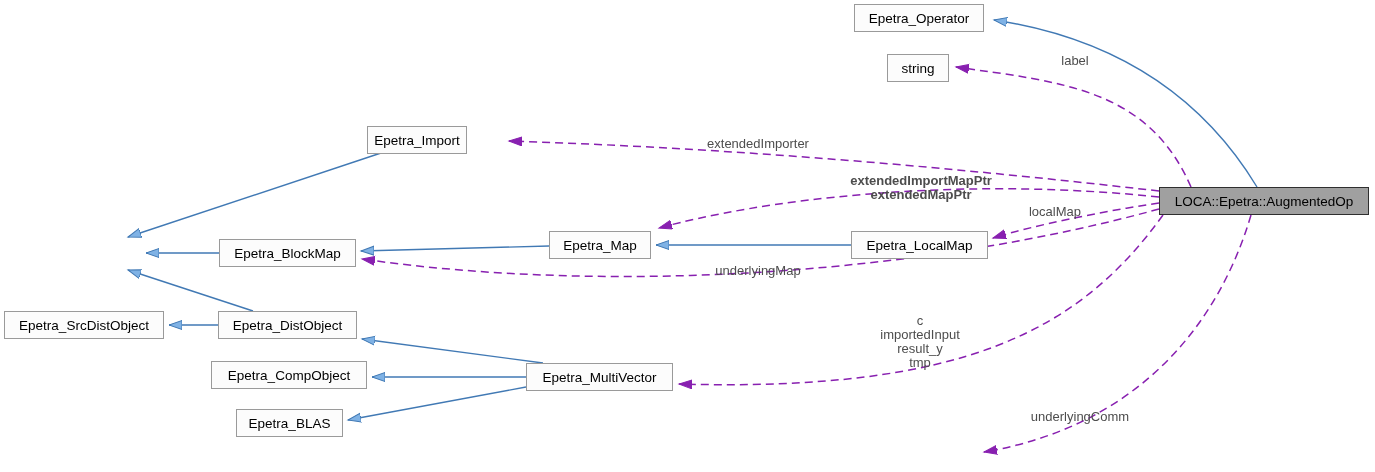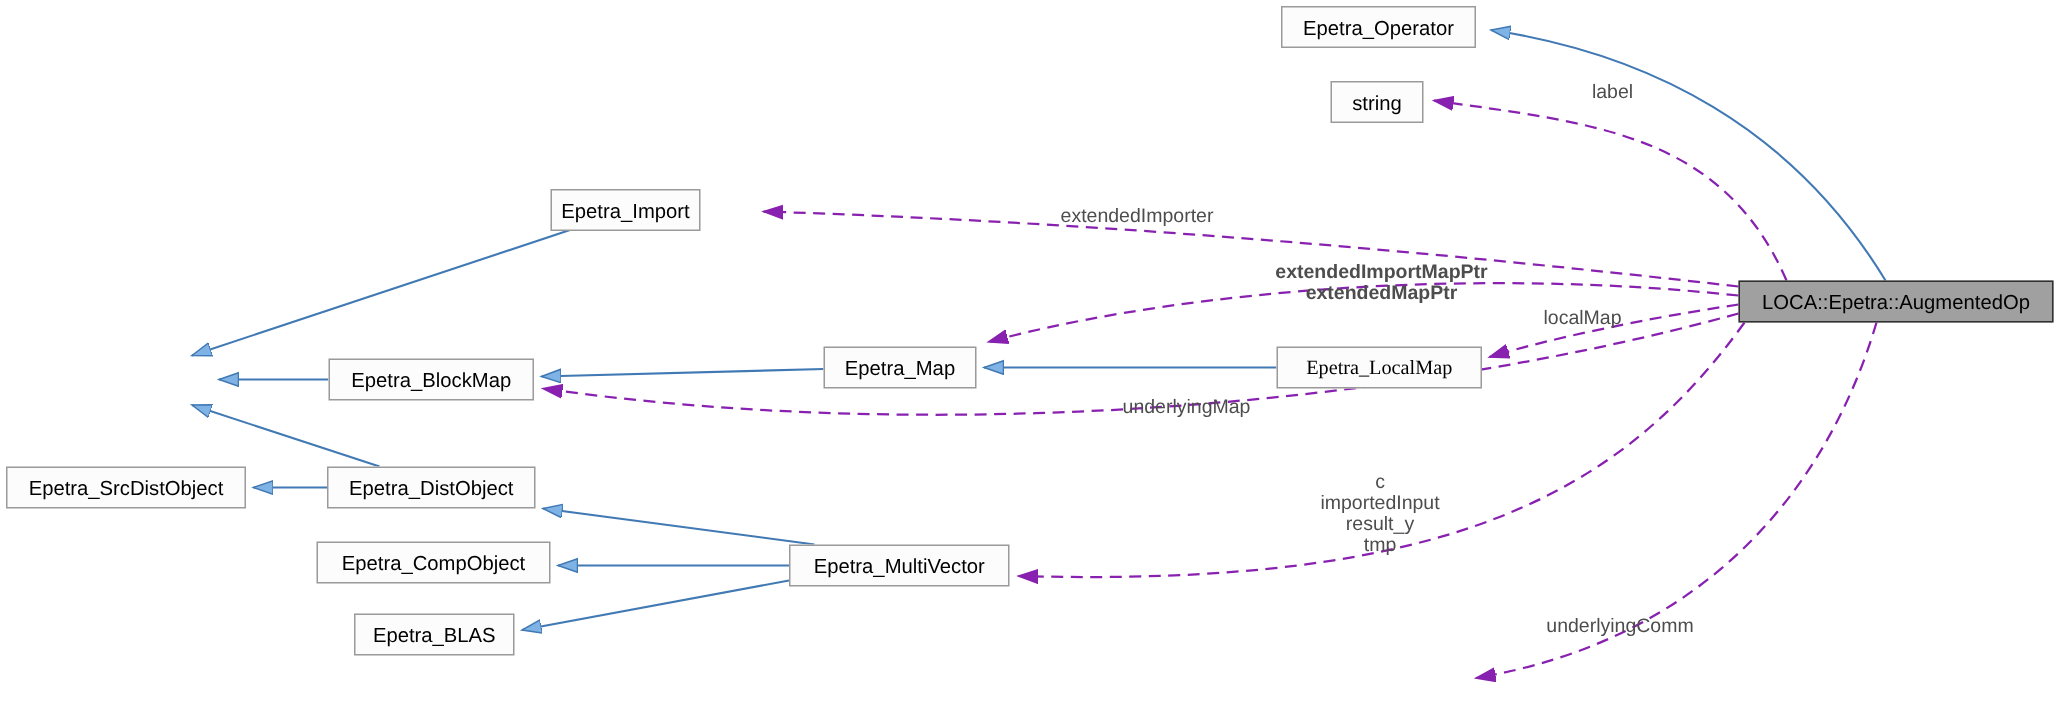--- a/index.html
+++ b/index.html
@@ -82,32 +82,32 @@
     <path class="edge member" d="M 1163,215 C 1080,330 965,392 679,384" marker-end="url(#arrow-member)"></path>
     <path class="edge member" d="M 1251,215 C 1217,330 1133,427 984,452" marker-end="url(#arrow-member)"></path>
   </svg>
 
   <div class="node" style="left:854px; top:4px; width:130px;">Epetra_Operator</div>
   <div class="node" style="left:887px; top:54px; width:62px;">string</div>
   <div class="node" style="left:367px; top:126px; width:100px;">Epetra_Import</div>
   <div class="node hl" style="left:1159px; top:187px; width:210px;">LOCA::Epetra::AugmentedOp</div>
   <div class="node" style="left:219px; top:239px; width:137px;">Epetra_BlockMap</div>
   <div class="node" style="left:549px; top:231px; width:102px;">Epetra_Map</div>
-  <div class="node" style="left:851px; top:231px; width:137px;font-family:Liberation Serif, serif;">Epetra_LocalMap</div>
+  <div class="node" style="left:851px; top:231px; width:137px;">Epetra_LocalMap</div>
   <div class="node" style="left:4px; top:311px; width:160px;">Epetra_SrcDistObject</div>
   <div class="node" style="left:218px; top:311px; width:139px;">Epetra_DistObject</div>
   <div class="node" style="left:211px; top:361px; width:156px;">Epetra_CompObject</div>
   <div class="node" style="left:526px; top:363px; width:147px;">Epetra_MultiVector</div>
   <div class="node" style="left:236px; top:409px; width:107px;">Epetra_BLAS</div>
 
   <div class="elabel" style="left:1075px; top:54px;">label</div>
   <div class="elabel" style="left:758px; top:137px;">extendedImporter</div>
   <div class="elabel" style="left:921px; top:174px;font-weight:bold;">extendedImportMapPtr
 extendedMapPtr</div>
   <div class="elabel" style="left:1055px; top:205px;">localMap</div>
-  <div class="elabel" style="left:758px; top:264px;margin-left:33px;">underlyingMap</div>
+  <div class="elabel" style="left:758px; top:264px;">underlyingMap</div>
   <div class="elabel" style="left:920px; top:314px;">c
 importedInput
 result_y
 tmp</div>
   <div class="elabel" style="left:1080px; top:410px;">underlyingComm</div>
 
 </div>
 
 </body></html>

